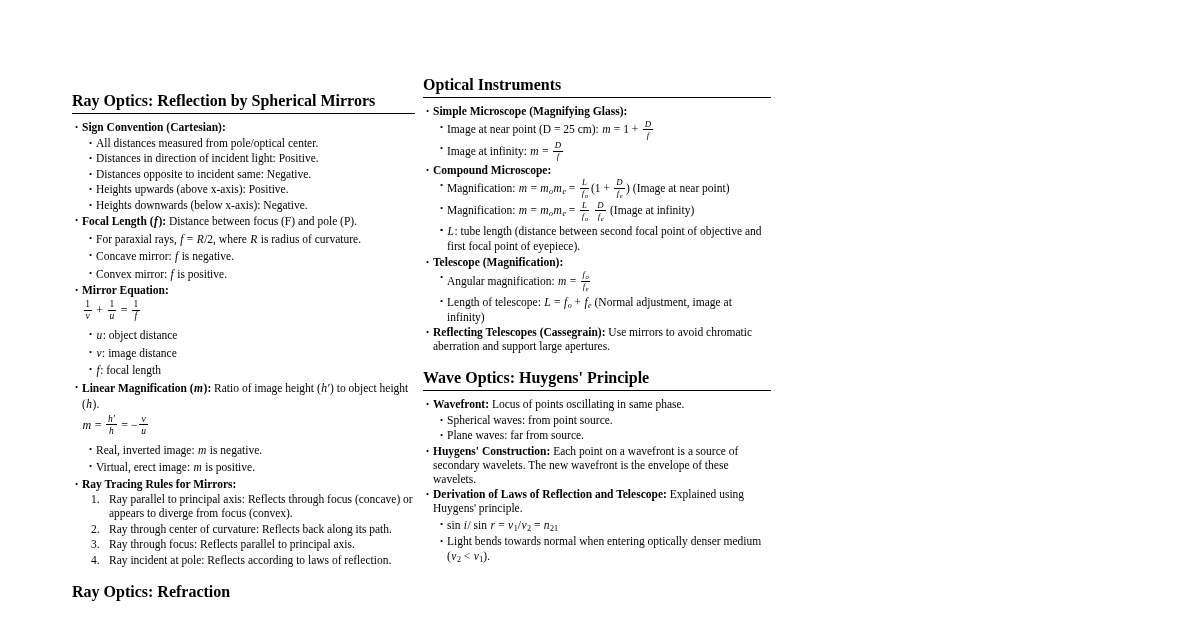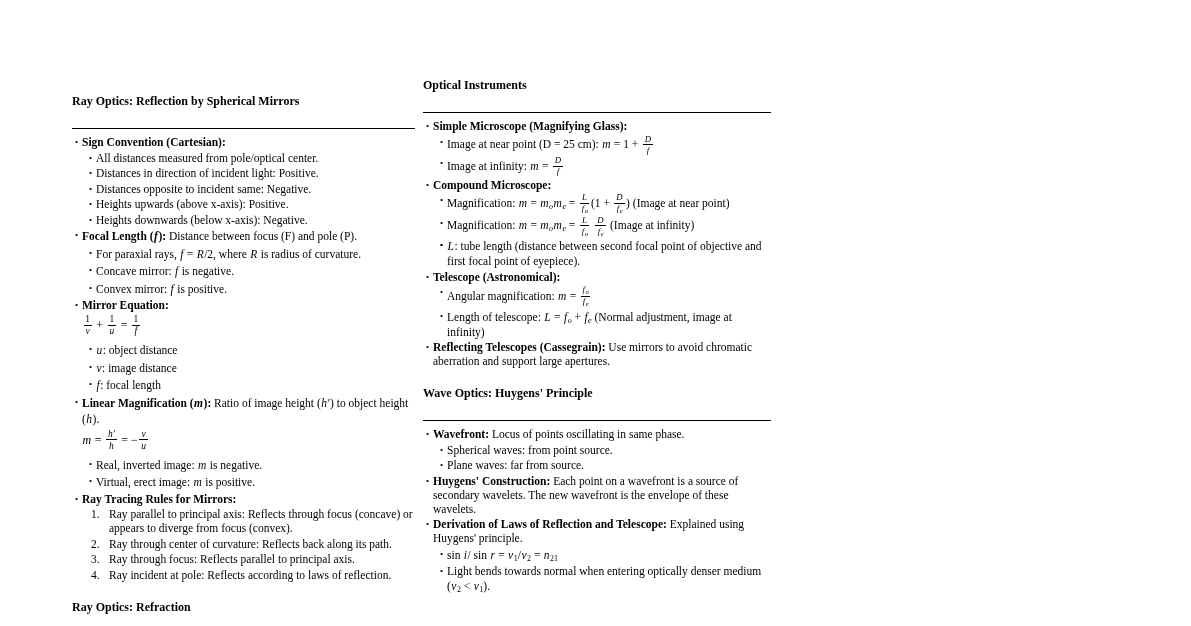--- a/index.html
+++ b/index.html
@@ -4,22 +4,22 @@
 <style>
   html,body{margin:0;padding:0;}
   body{width:1191px;height:626px;overflow:hidden;background:#ffffff;}
   .page{position:relative;width:1191px;height:626px;background:#ffffff;
         font-family:"Liberation Serif","DejaVu Serif",serif;
         font-size:11.5px;line-height:14px;color:#000;}
   .col{position:absolute;}
   #col-0{left:72px;top:92px;width:343px;}
   #col-1{left:423px;top:76px;width:348px;}
 
-  .hd{font-size:12px;font-weight:bold;line-height:18px;
-      padding-bottom:18px;border-bottom:1.7px solid #000;margin:16px 0 6px 0;}
+  .hd{font-size:16px;font-weight:bold;line-height:18px;
+      padding-bottom:3px;border-bottom:1.7px solid #000;margin:16px 0 6px 0;}
   .hd:first-child{margin-top:0;}
   .hd.cut{border-bottom:none;}
 
   .li{position:relative;margin:0 0 1.5px 0;}
   .li .mk{position:absolute;top:0;}
   .li.lv1{padding-left:10px;}
   .li.lv1 .mk{left:3px;font-size:9px;}
   .li.lv2{margin-left:17px;padding-left:7px;}
   .li.lv2 .mk{left:0;font-size:9px;}
   .li.lv2.num{padding-left:20px;}
@@ -75,21 +75,21 @@
   <div class="col" id="col-1">
       <div class="hd"><span>Optical Instruments</span></div>
       <div class="li lv1"><span class="mk">•</span><span><b>Simple Microscope (Magnifying Glass):</b></span></div>
       <div class="li lv2"><span class="mk">•</span><span>Image at near point (D = 25 cm): <i class="mv">m</i> = 1 + <span class="frac"><span class="num"><i class="mv">D</i></span><span class="den"><i class="mv">f</i></span></span></span></div>
       <div class="li lv2"><span class="mk">•</span><span>Image at infinity: <i class="mv">m</i> = <span class="frac"><span class="num"><i class="mv">D</i></span><span class="den"><i class="mv">f</i></span></span></span></div>
       <div class="li lv1"><span class="mk">•</span><span><b>Compound Microscope:</b></span></div>
       <div class="li lv2"><span class="mk">•</span><span>Magnification: <i class="mv">m</i> = <i class="mv">m</i><sub class="ms al">o</sub><i class="mv">m</i><sub class="ms al">e</sub> = <span class="frac"><span class="num"><i class="mv">L</i></span><span class="den"><i class="mv">f</i><sub class="ms al">o</sub></span></span>(1 + <span class="frac"><span class="num"><i class="mv">D</i></span><span class="den"><i class="mv">f</i><sub class="ms al">e</sub></span></span>) (Image at near point)</span></div>
       <div class="li lv2"><span class="mk">•</span><span>Magnification: <i class="mv">m</i> = <i class="mv">m</i><sub class="ms al">o</sub><i class="mv">m</i><sub class="ms al">e</sub> = <span class="frac"><span class="num"><i class="mv">L</i></span><span class="den"><i class="mv">f</i><sub class="ms al">o</sub></span></span> <span class="frac"><span class="num"><i class="mv">D</i></span><span class="den"><i class="mv">f</i><sub class="ms al">e</sub></span></span> (Image at infinity)</span></div>
       <div class="li lv2"><span class="mk">•</span></div>
       <div class="li lv2"><span class="mk">•</span><span><i class="mv">L</i>: tube length (distance between second focal point of objective and first focal point of eyepiece).</span></div>
-      <div class="li lv1"><span class="mk">•</span><span><b>Telescope (Astronomical):</b></span></div>
+      <div class="li lv1"><span class="mk">•</span><span><b>Telescope (Magnification):</b></span></div>
       <div class="li lv2"><span class="mk">•</span><span>Angular magnification: <i class="mv">m</i> = <span class="frac"><span class="num"><i class="mv">f</i><sub class="ms al">o</sub></span><span class="den"><i class="mv">f</i><sub class="ms al">e</sub></span></span></span></div>
       <div class="li lv2"><span class="mk">•</span><span>Length of telescope: <i class="mv">L</i> = <i class="mv">f</i><sub class="ms al">o</sub> + <i class="mv">f</i><sub class="ms al">e</sub> (Normal adjustment, image at infinity)</span></div>
       <div class="li lv1"><span class="mk">•</span><span><b>Reflecting Telescopes (Cassegrain):</b> Use mirrors to avoid chromatic aberration and support large apertures.</span></div>
       <div class="hd"><span>Wave Optics: Huygens' Principle</span></div>
       <div class="li lv1"><span class="mk">•</span><span><b>Wavefront:</b> Locus of points oscillating in same phase.</span></div>
       <div class="li lv2"><span class="mk">•</span><span>Spherical waves: from point source.</span></div>
       <div class="li lv2"><span class="mk">•</span><span>Plane waves: far from source.</span></div>
       <div class="li lv1"><span class="mk">•</span><span><b>Huygens' Construction:</b> Each point on a wavefront is a source of secondary wavelets. The new wavefront is the envelope of these wavelets.</span></div>
       <div class="li lv1"><span class="mk">•</span><span><b>Derivation of Laws of Reflection and Telescope:</b> Explained using Huygens' principle.</span></div>
       <div class="li lv2"><span class="mk">•</span><span>sin <i class="mv">i</i>/ sin <i class="mv">r</i> = <i class="mv">v</i><sub class="ms">1</sub>/<i class="mv">v</i><sub class="ms">2</sub> = <i class="mv">n</i><sub class="ms">21</sub></span></div>

